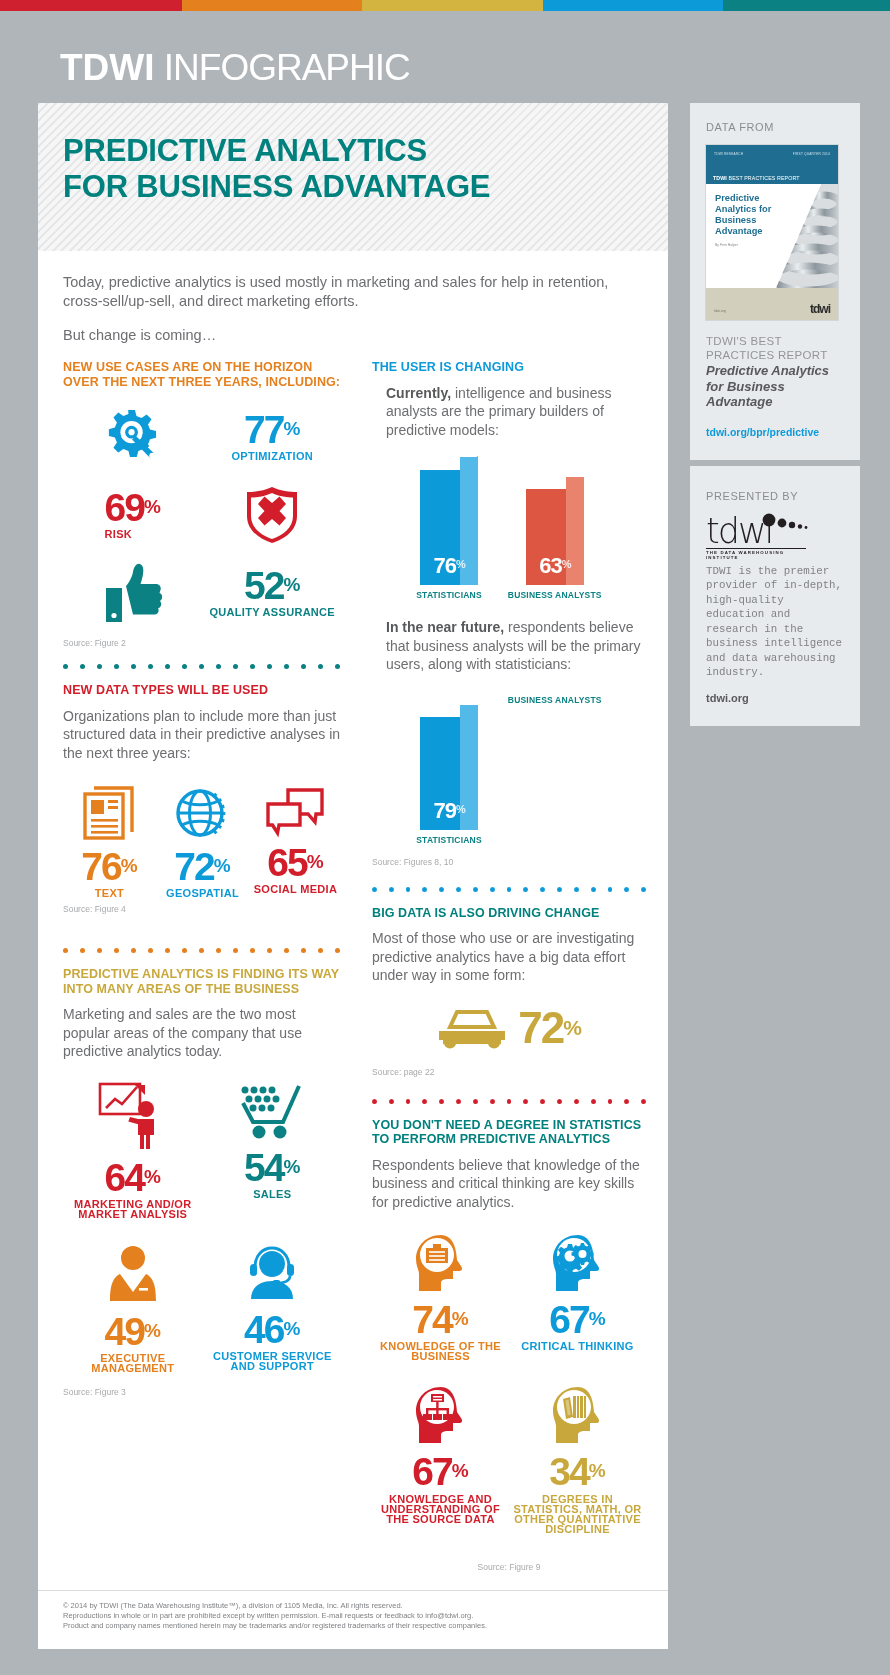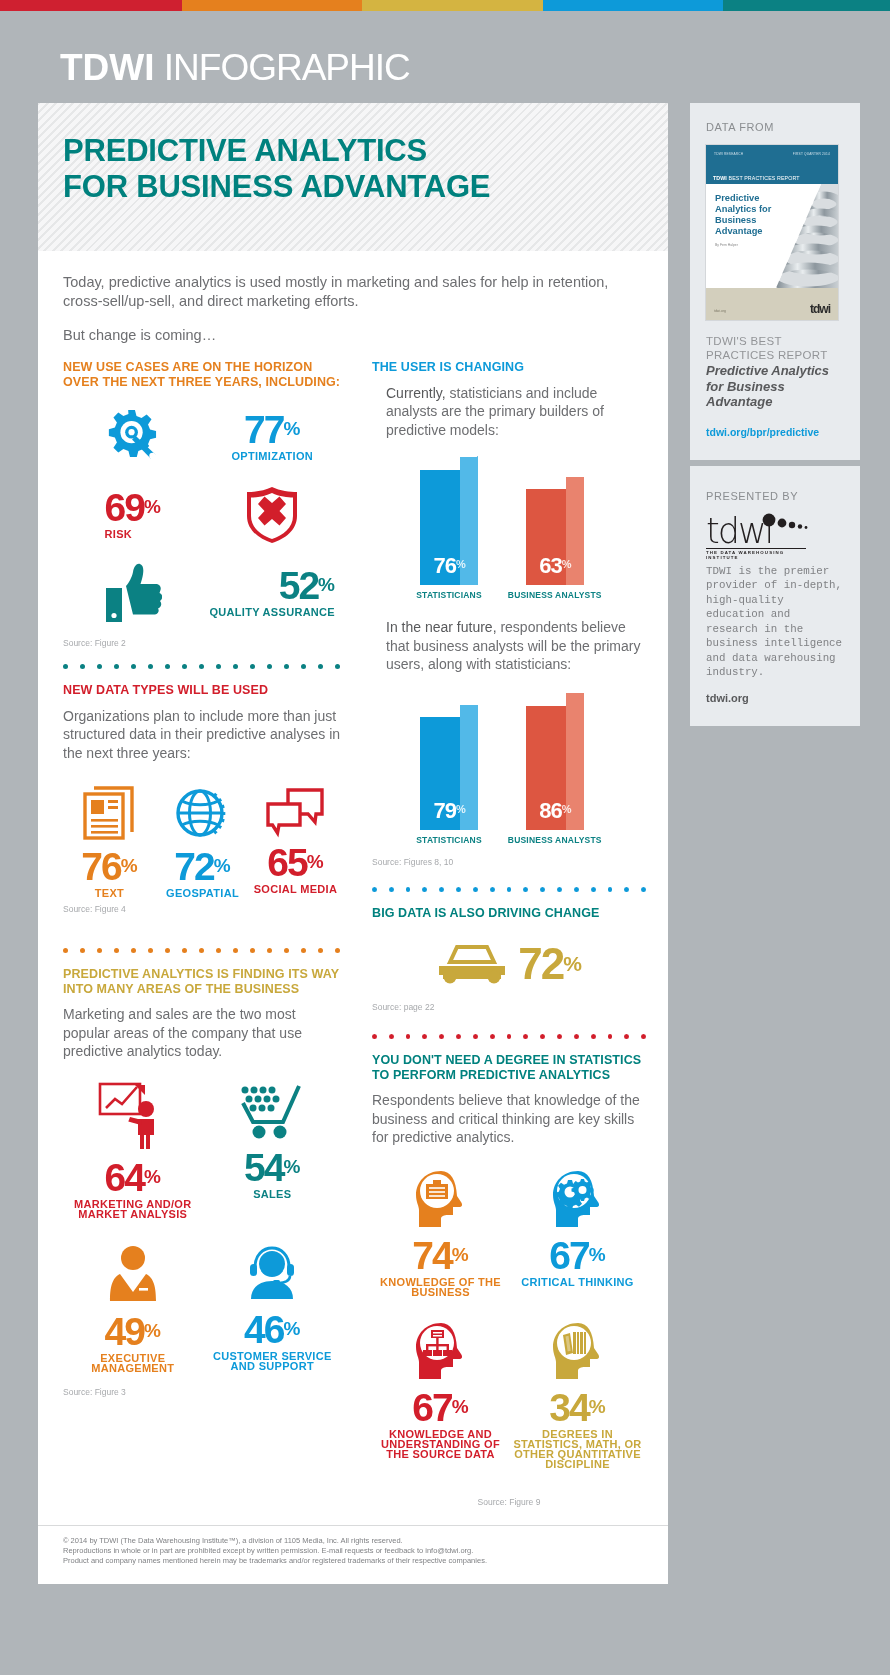--- a/index.html
+++ b/index.html
@@ -71,21 +71,21 @@
     margin-bottom: 9px;
   }
   .c-orange { color: #e5801e; }
   .c-blue   { color: #0d9ad9; }
   .c-red    { color: #d21e2b; }
   .c-gold   { color: #c8a83c; }
   .c-teal   { color: #0b8183; }
   .c-dkteal { color: #00817e; }
 
   .sec-body { font-size: 14px; line-height: 18.5px; color: #6d6e71; margin-bottom: 6px; }
-  .sec-body b { color: #58595b; font-weight: 400; }
+  .sec-body b { color: #58595b; font-weight: 700; }
 
   .source { font-size: 8.5px; color: #a7a9ac; margin-top: 6px; }
 
   
   .dots { display: flex; gap: 12px; margin: 16px 0 14px 0; }
   .dots i { width: 5px; height: 5px; border-radius: 50%; display: block; }
 
   
   .pct { font-weight: 700; line-height: 0.88; letter-spacing: -2px; display: inline-block; }
   .pct .n { font-size: 39px; }
@@ -262,21 +262,21 @@
 
             <div class="use-row">
               <div>
                 <svg class="ico" width="58" height="62" viewBox="0 0 58 62">
                   <path fill="#0b8183" d="M2 26 l16 0 0 34 -16 0z"></path>
                   <circle cx="10" cy="53.5" r="2.6" fill="#ffffff"></circle>
                   <path fill="#0b8183" d="M22 24 C25 21 28 15 29 10 C30 4 33 1 36 2 C40 3.5 40 9 38 17 l-1.5 5 15 0 c4 0 6 3 5 6 l-1 3 c3 1 3.5 5 1.5 7 l-1 1 c2 2 1.5 5.5-1 7 l-1 0.5 c1.5 2 0.5 5.5-3 6 l-22 0 -1-4z"></path>
                 </svg>
               </div>
               <div>
-                <div style="text-align:right">
+                <div style="text-align:center">
                   <div class="pct c-teal"><span class="n">52</span><span class="s">%</span></div>
                   <div class="stat-label c-teal">QUALITY ASSURANCE</div>
                 </div>
               </div>
             </div>
           </div>
 
           <div class="source">Source: Figure 2</div>
 
           <div class="dots">
@@ -425,21 +425,21 @@
           </div>
 
           <div class="source" style="margin-top:14px">Source: Figure 3</div>
         </div>
 
         <div class="colR">
 
           <div class="sec-head c-blue">THE USER IS CHANGING</div>
 
           <div class="sec-body" style="padding-left:14px">
-            <b>Currently,</b><span> statisticians and include analysts are the primary builders of predictive models:</span>
+            <b>Currently,</b><span> intelligence and business analysts are the primary builders of predictive models:</span>
           </div>
 
           <div class="barchart">
             <div class="barcol">
               <div class="bar3d" style="width:58px;height:130px">
                 <div class="bar-top" style="background:#1a8fc4;height:14px;clip-path:polygon(0 100%,100% 0,100% 100%,0 100%);top:1px"></div>
                 <div class="bar-face" style="background:#0d9ad9;height:115px"></div>
                 <div class="bar-side" style="background:#52b9e8;height:128px"></div>
                 <div class="bar-num"><span>76</span><sup>%</sup></div>
               </div>
@@ -468,28 +468,20 @@
                 <div style="position:absolute;bottom:0;width:58px;height:126px">
                   <div class="bar-top" style="background:#1a8fc4;height:14px;clip-path:polygon(0 100%,100% 0,100% 100%,0 100%);top:1px"></div>
                   <div class="bar-face" style="background:#0d9ad9;height:113px"></div>
                   <div class="bar-side" style="background:#52b9e8;height:125px"></div>
                   <div class="bar-num"><span>79</span><sup>%</sup></div>
                 </div>
               </div>
               <div class="bar-cap">STATISTICIANS</div>
             </div>
             <div class="barcol">
-              <div class="bar3d" style="width:58px;height:140px">
-                <div style="position:absolute;bottom:0;width:58px;height:138px">
-                  <div class="bar-top" style="background:#c94a36;height:14px;clip-path:polygon(0 100%,100% 0,100% 100%,0 100%);top:1px"></div>
-                  <div class="bar-face" style="background:#dd5641;height:124px"></div>
-                  <div class="bar-side" style="background:#e9836e;height:137px"></div>
-                  <div class="bar-num"><span>86</span><sup>%</sup></div>
-                </div>
-              </div>
               <div class="bar-cap">BUSINESS ANALYSTS</div>
             </div>
           </div>
 
           <div class="source" style="margin-top:12px">Source: Figures 8, 10</div>
 
           <div class="dots" style="margin-top:20px">
             <i style="background:#0d9ad9"></i>
               <i style="background:#0d9ad9"></i>
               <i style="background:#0d9ad9"></i>
@@ -503,20 +495,21 @@
               <i style="background:#0d9ad9"></i>
               <i style="background:#0d9ad9"></i>
               <i style="background:#0d9ad9"></i>
               <i style="background:#0d9ad9"></i>
               <i style="background:#0d9ad9"></i>
               <i style="background:#0d9ad9"></i>
               <i style="background:#0d9ad9"></i>
           </div>
 
           <div class="sec-head c-dkteal">BIG DATA IS ALSO DRIVING CHANGE</div>
+          <div class="sec-body">Most of those who use or are investigating predictive analytics have a big data effort under way in some form:</div>
 
           <div style="display:flex;align-items:center;justify-content:center;gap:10px;margin-top:22px">
             <svg class="ico" width="72" height="44" viewBox="0 0 72 44">
               <path fill="none" stroke="#c8a83c" stroke-width="4" d="M14 20 l7-15 30 0 7 15z"></path>
               <path fill="#c8a83c" d="M3 24 l66 0 0 9 -66 0z"></path>
               <circle cx="14" cy="35" r="6.5" fill="#c8a83c"></circle>
               <circle cx="58" cy="35" r="6.5" fill="#c8a83c"></circle>
               <rect x="7" y="33" width="58" height="4" fill="#c8a83c"></rect>
             </svg>
             <div class="pct c-gold"><span class="n" style="font-size:44px">72</span><span class="s" style="font-size:21px">%</span></div>

